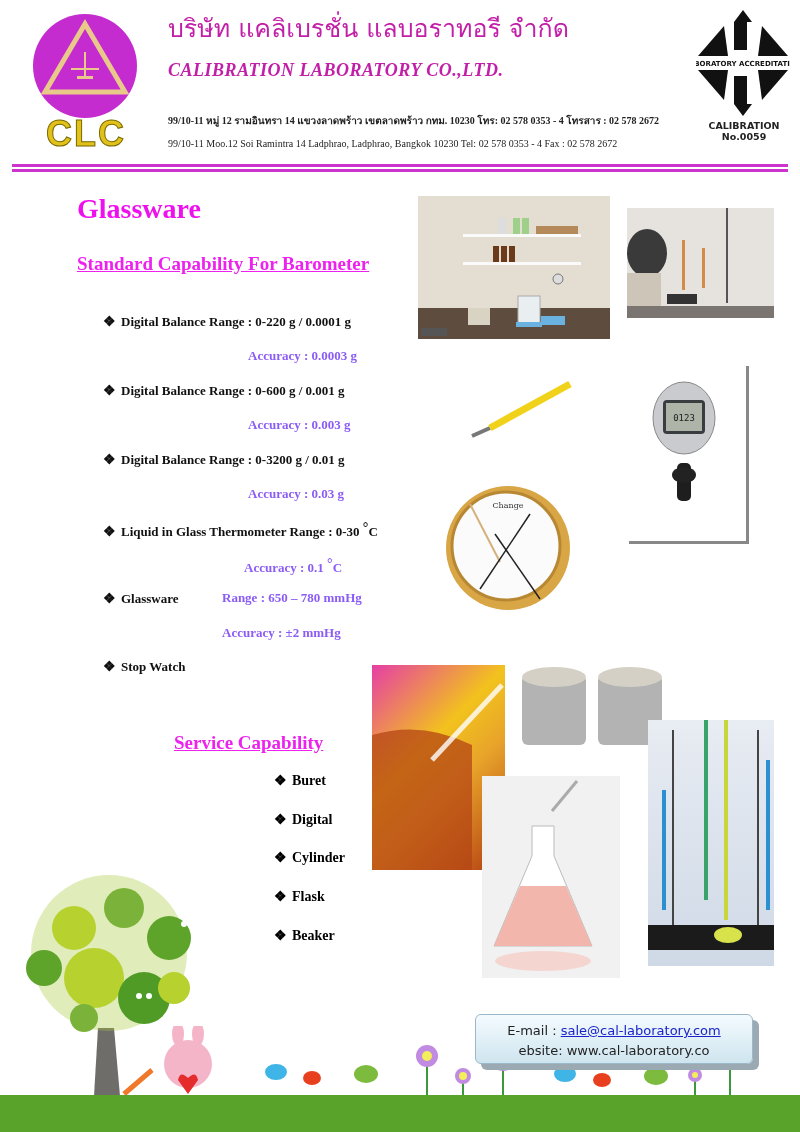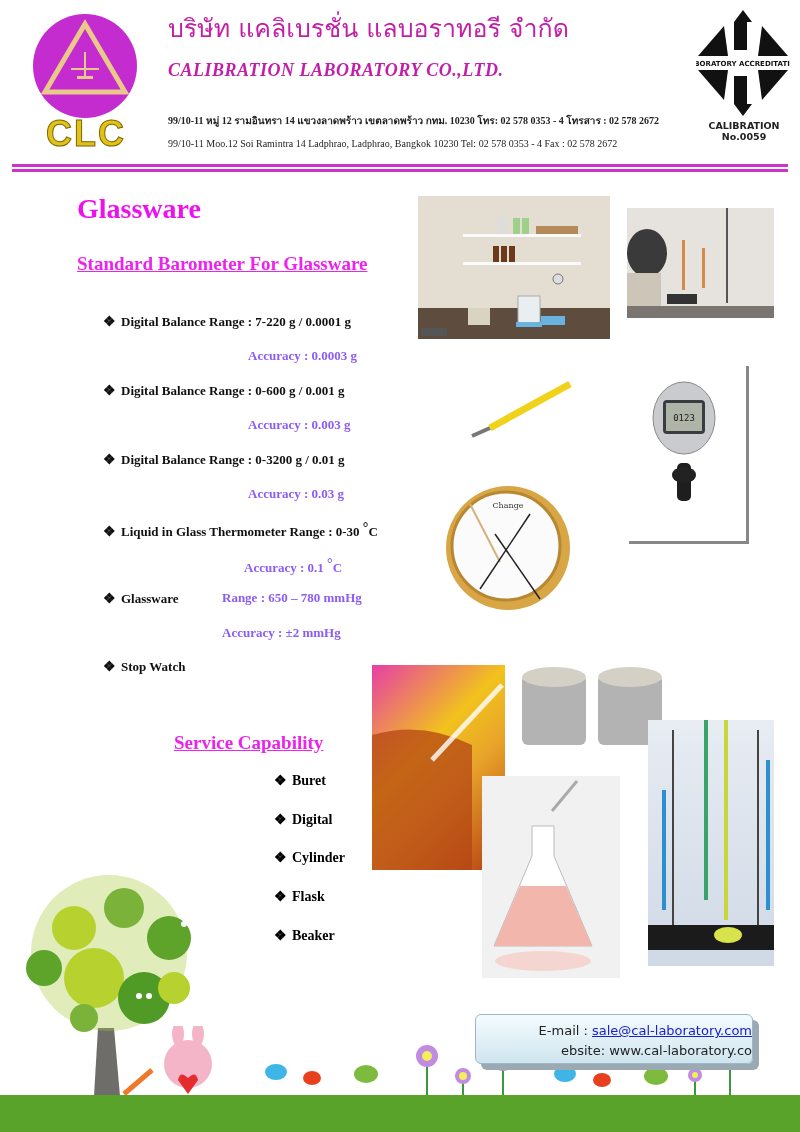--- a/index.html
+++ b/index.html
@@ -36,21 +36,21 @@
   .lab2 { left: 627px; top: 208px; width: 147px; height: 110px; background: #e6e3df; }
   .thermo { left: 460px; top: 366px; width: 125px; height: 90px; }
   .stopwatch { left: 626px; top: 363px; width: 120px; height: 178px; background: #fff; box-shadow: 3px 3px 0 #888; }
   .baro { left: 440px; top: 484px; width: 140px; height: 130px; }
   .beaker { left: 372px; top: 665px; width: 133px; height: 205px; background: linear-gradient(135deg, #e63ea6 0%, #f2c21d 40%, #e8a42a 60%, #b23d12 100%); }
   .weights { left: 520px; top: 665px; width: 150px; height: 85px; }
   .flask { left: 482px; top: 776px; width: 138px; height: 202px; background: #f1f1f1; }
   .burets { left: 648px; top: 720px; width: 126px; height: 246px; background: linear-gradient(#e8ecf3, #cfd9e6); }
 
   
-  .contact { left: 475px; top: 1014px; width: 278px; height: 50px; border-radius: 6px; background: linear-gradient(#f4fbfe, #cfe5ef); border: 1px solid #9cb8c8; box-shadow: 6px 6px 0 #9aa9b2; font-family: "DejaVu Sans", sans-serif; font-size: 13px; text-align: right; color: #222; padding-top: 6px; line-height: 20px; }
+  .contact { left: 475px; top: 1014px; width: 278px; height: 50px; border-radius: 6px; background: linear-gradient(#f4fbfe, #cfe5ef); border: 1px solid #9cb8c8; box-shadow: 6px 6px 0 #9aa9b2; font-family: "DejaVu Sans", sans-serif; font-size: 13px; text-align: center; color: #222; padding-top: 6px; line-height: 20px; }
   .contact a { color: #1b22cc; text-decoration: underline; }
 
   
   .ground { left: 0; top: 1095px; width: 800px; height: 37px; background: #5aa32a; }
 </style>
 </head>
 <body>
 
 <div class="abs logo-circle">
   <svg width="104" height="104" viewBox="0 0 104 104">
@@ -80,24 +80,24 @@
 </div>
 <div class="abs accred-text">
   <div>CALIBRATION</div>
   <div>No.0059</div>
 </div>
 
 <div class="abs hr1"></div>
 <div class="abs hr2"></div>
 
 <div class="abs h-glass">Glassware</div>
-<div class="abs h-std">Standard Barometer  For Glassware</div>
+<div class="abs h-std">Standard Capability  For Barometer</div>
 
 <div class="abs item" style="top:313px">
-  <span class="bullet">❖</span><span>Digital Balance Range : 7-220 g / 0.0001 g</span>
+  <span class="bullet">❖</span><span>Digital Balance Range : 0-220 g / 0.0001 g</span>
 </div>
 <div class="abs sub" style="left:248px;top:348px">Accuracy : 0.0003 g</div>
 
 <div class="abs item" style="top:382px">
   <span class="bullet">❖</span><span>Digital Balance Range : 0-600 g / 0.001 g</span>
 </div>
 <div class="abs sub" style="left:248px;top:417px">Accuracy : 0.003 g</div>
 
 <div class="abs item" style="top:451px">
   <span class="bullet">❖</span><span>Digital Balance Range : 0-3200 g / 0.01 g</span>

